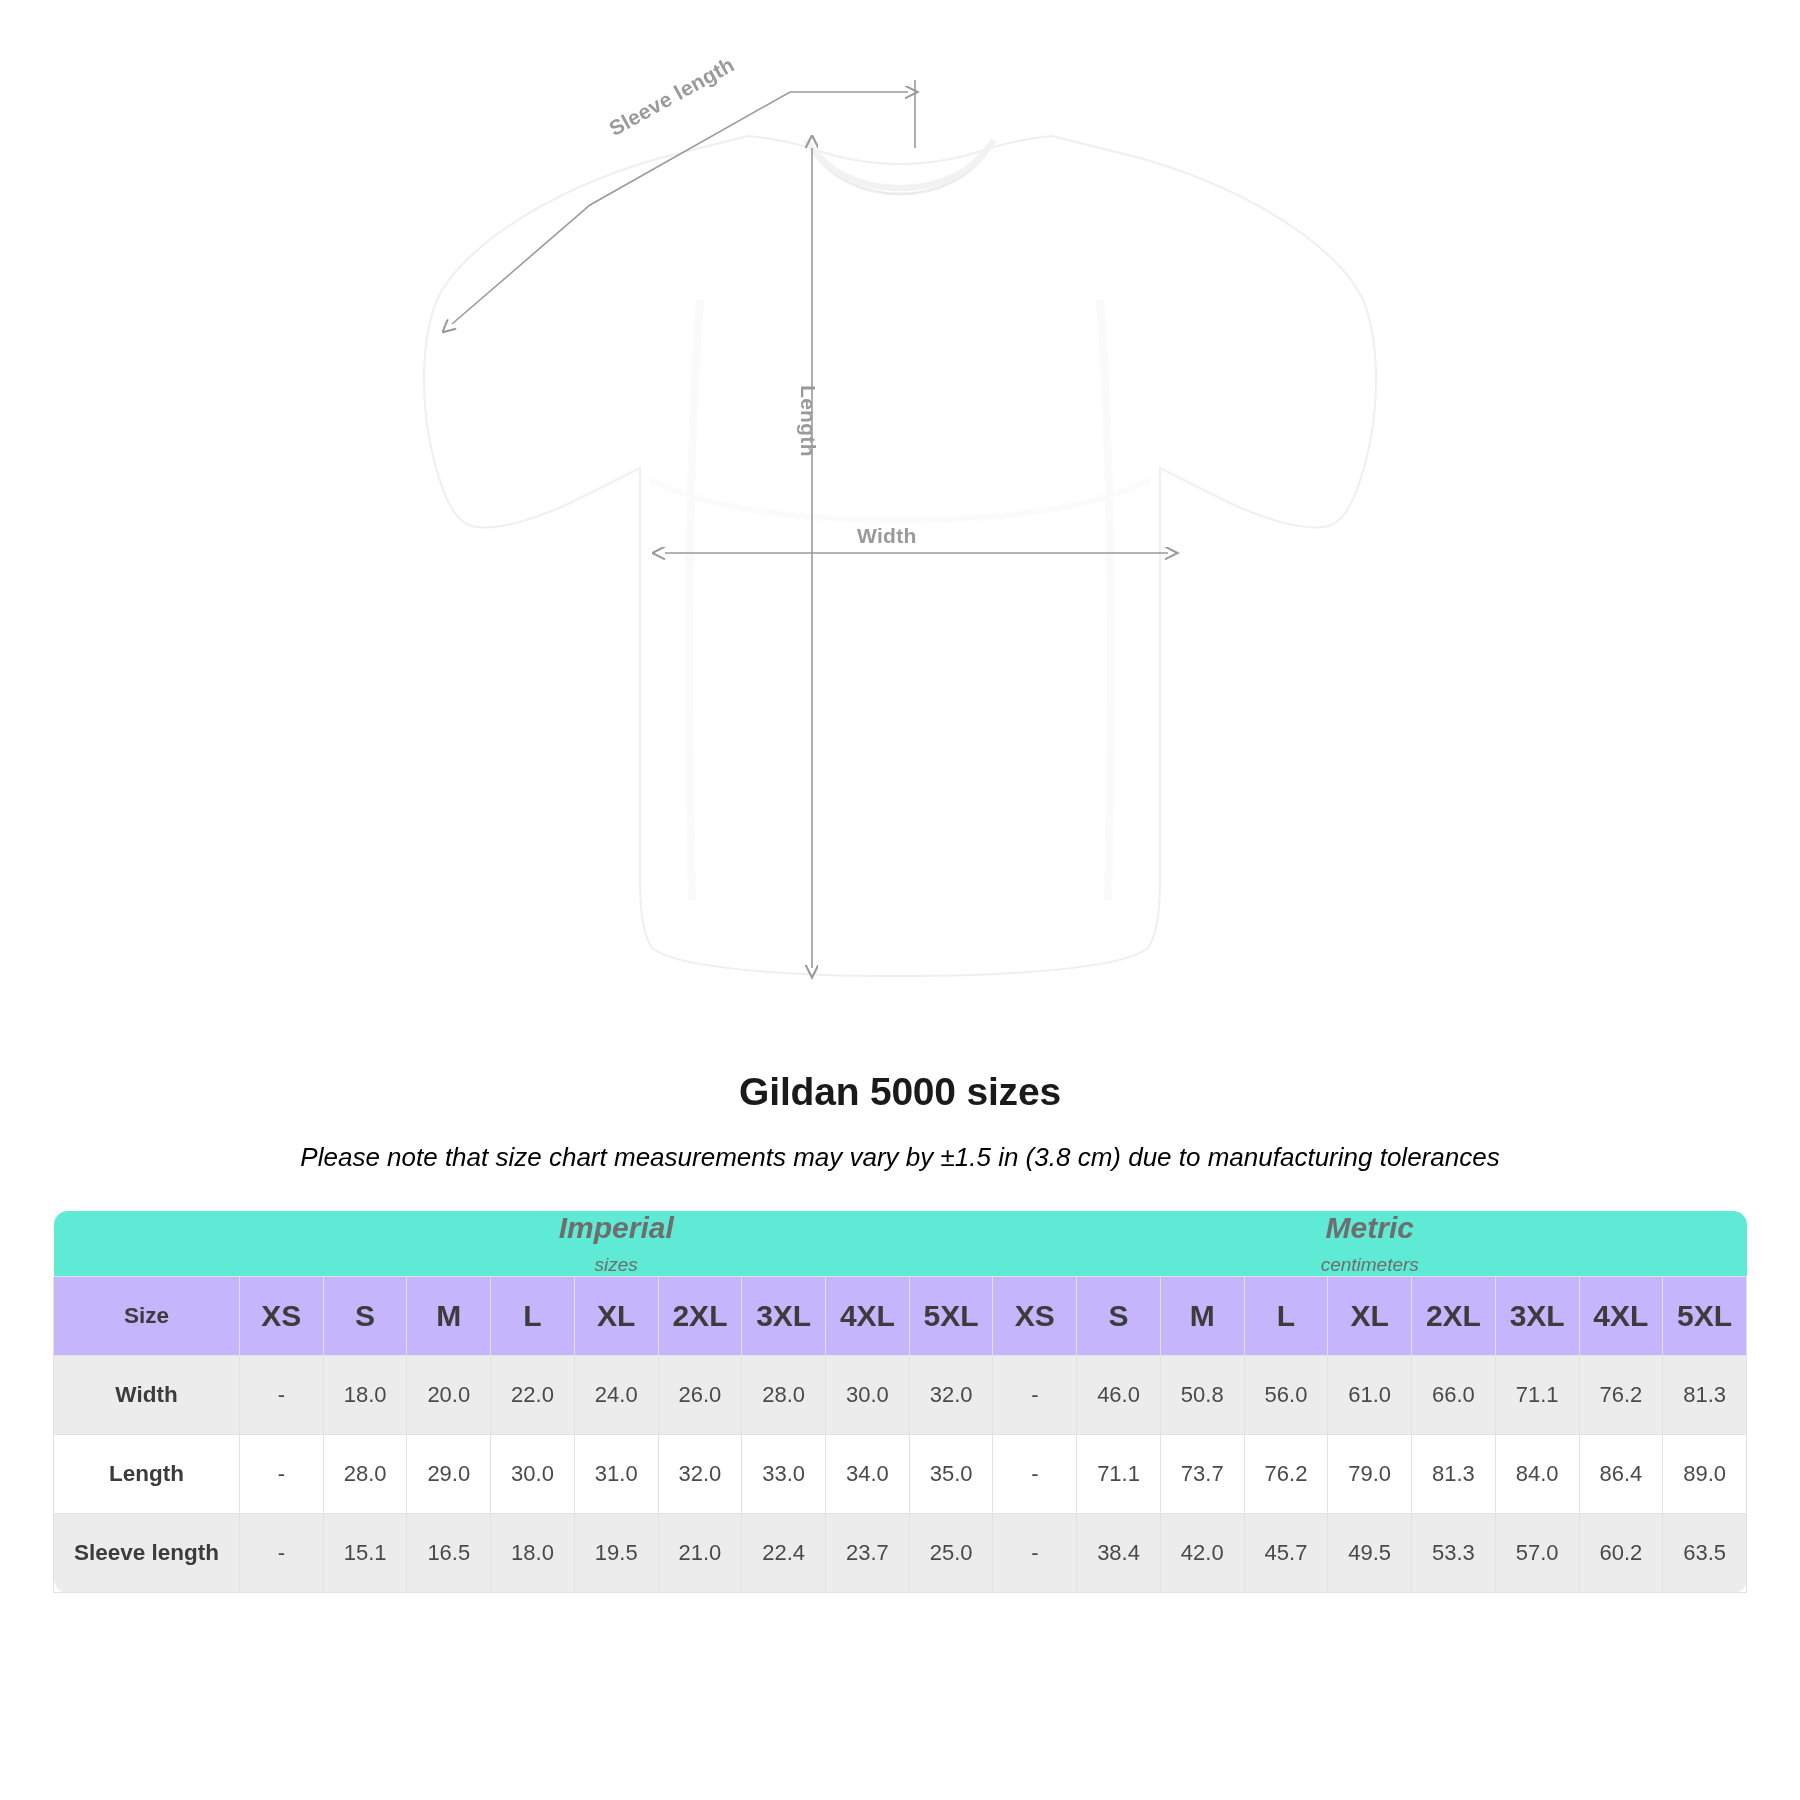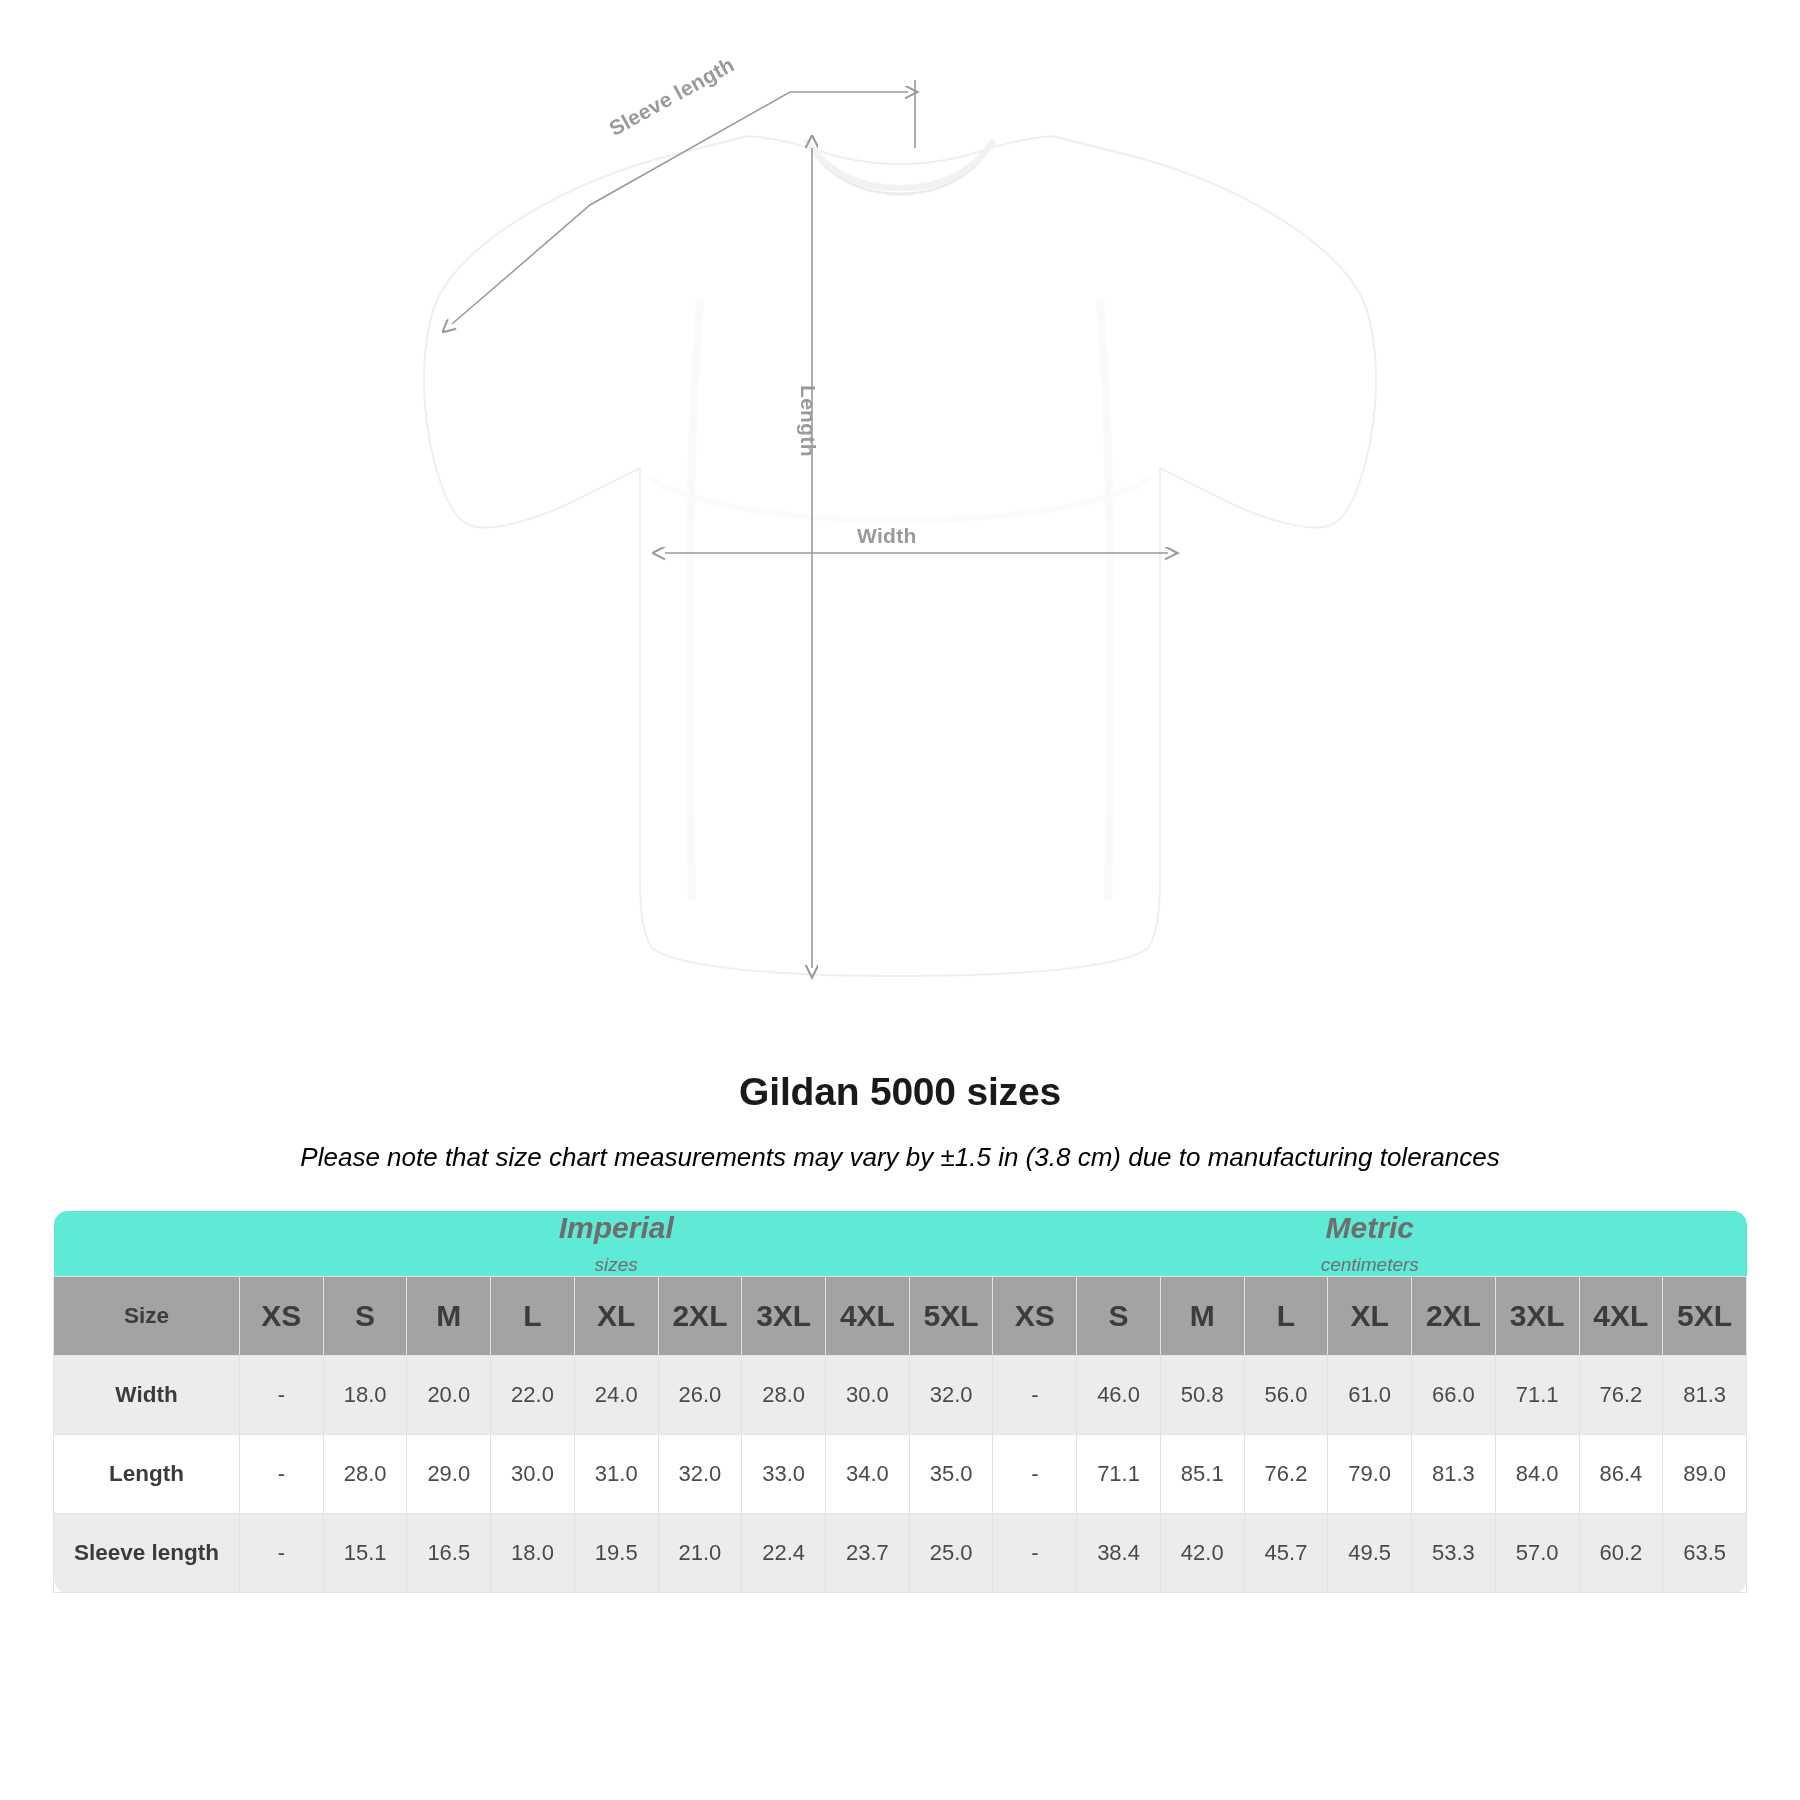--- a/index.html
+++ b/index.html
@@ -125,21 +125,21 @@
     color: #3c3c3c;
     text-align: center;
   }
   table.size-table td.colhead {
     font-weight: bold;
     font-size: 30px;
     color: #3c3c3c;
   }
   tr.shaded td.cell { background: #ececec; border-color: #e2e2e2; }
   tr.plain td.cell { background: #ffffff; }
-  tr.head-row td { background: #a3a3a3; }
+  tr.head-row td { background: #c4b5fd; }
   .first-col { width: 186px; }
 </style>
 </head>
 <body>
 
 <div class="page">
 
   <div class="illustration">
     <svg class="shirt-svg" width="1800" height="1040" viewBox="0 0 1800 1040">
       <defs>
@@ -285,21 +285,21 @@
           <td class="cell">28.0</td>
           <td class="cell">29.0</td>
           <td class="cell">30.0</td>
           <td class="cell">31.0</td>
           <td class="cell">32.0</td>
           <td class="cell">33.0</td>
           <td class="cell">34.0</td>
           <td class="cell">35.0</td>
           <td class="cell">-</td>
           <td class="cell">71.1</td>
-          <td class="cell">85.1</td>
+          <td class="cell">73.7</td>
           <td class="cell">76.2</td>
           <td class="cell">79.0</td>
           <td class="cell">81.3</td>
           <td class="cell">84.0</td>
           <td class="cell">86.4</td>
           <td class="cell">89.0</td>
         </tr>
 
         <tr class="shaded">
           <td class="cell rowhead rounded-bl">Sleeve length</td>

